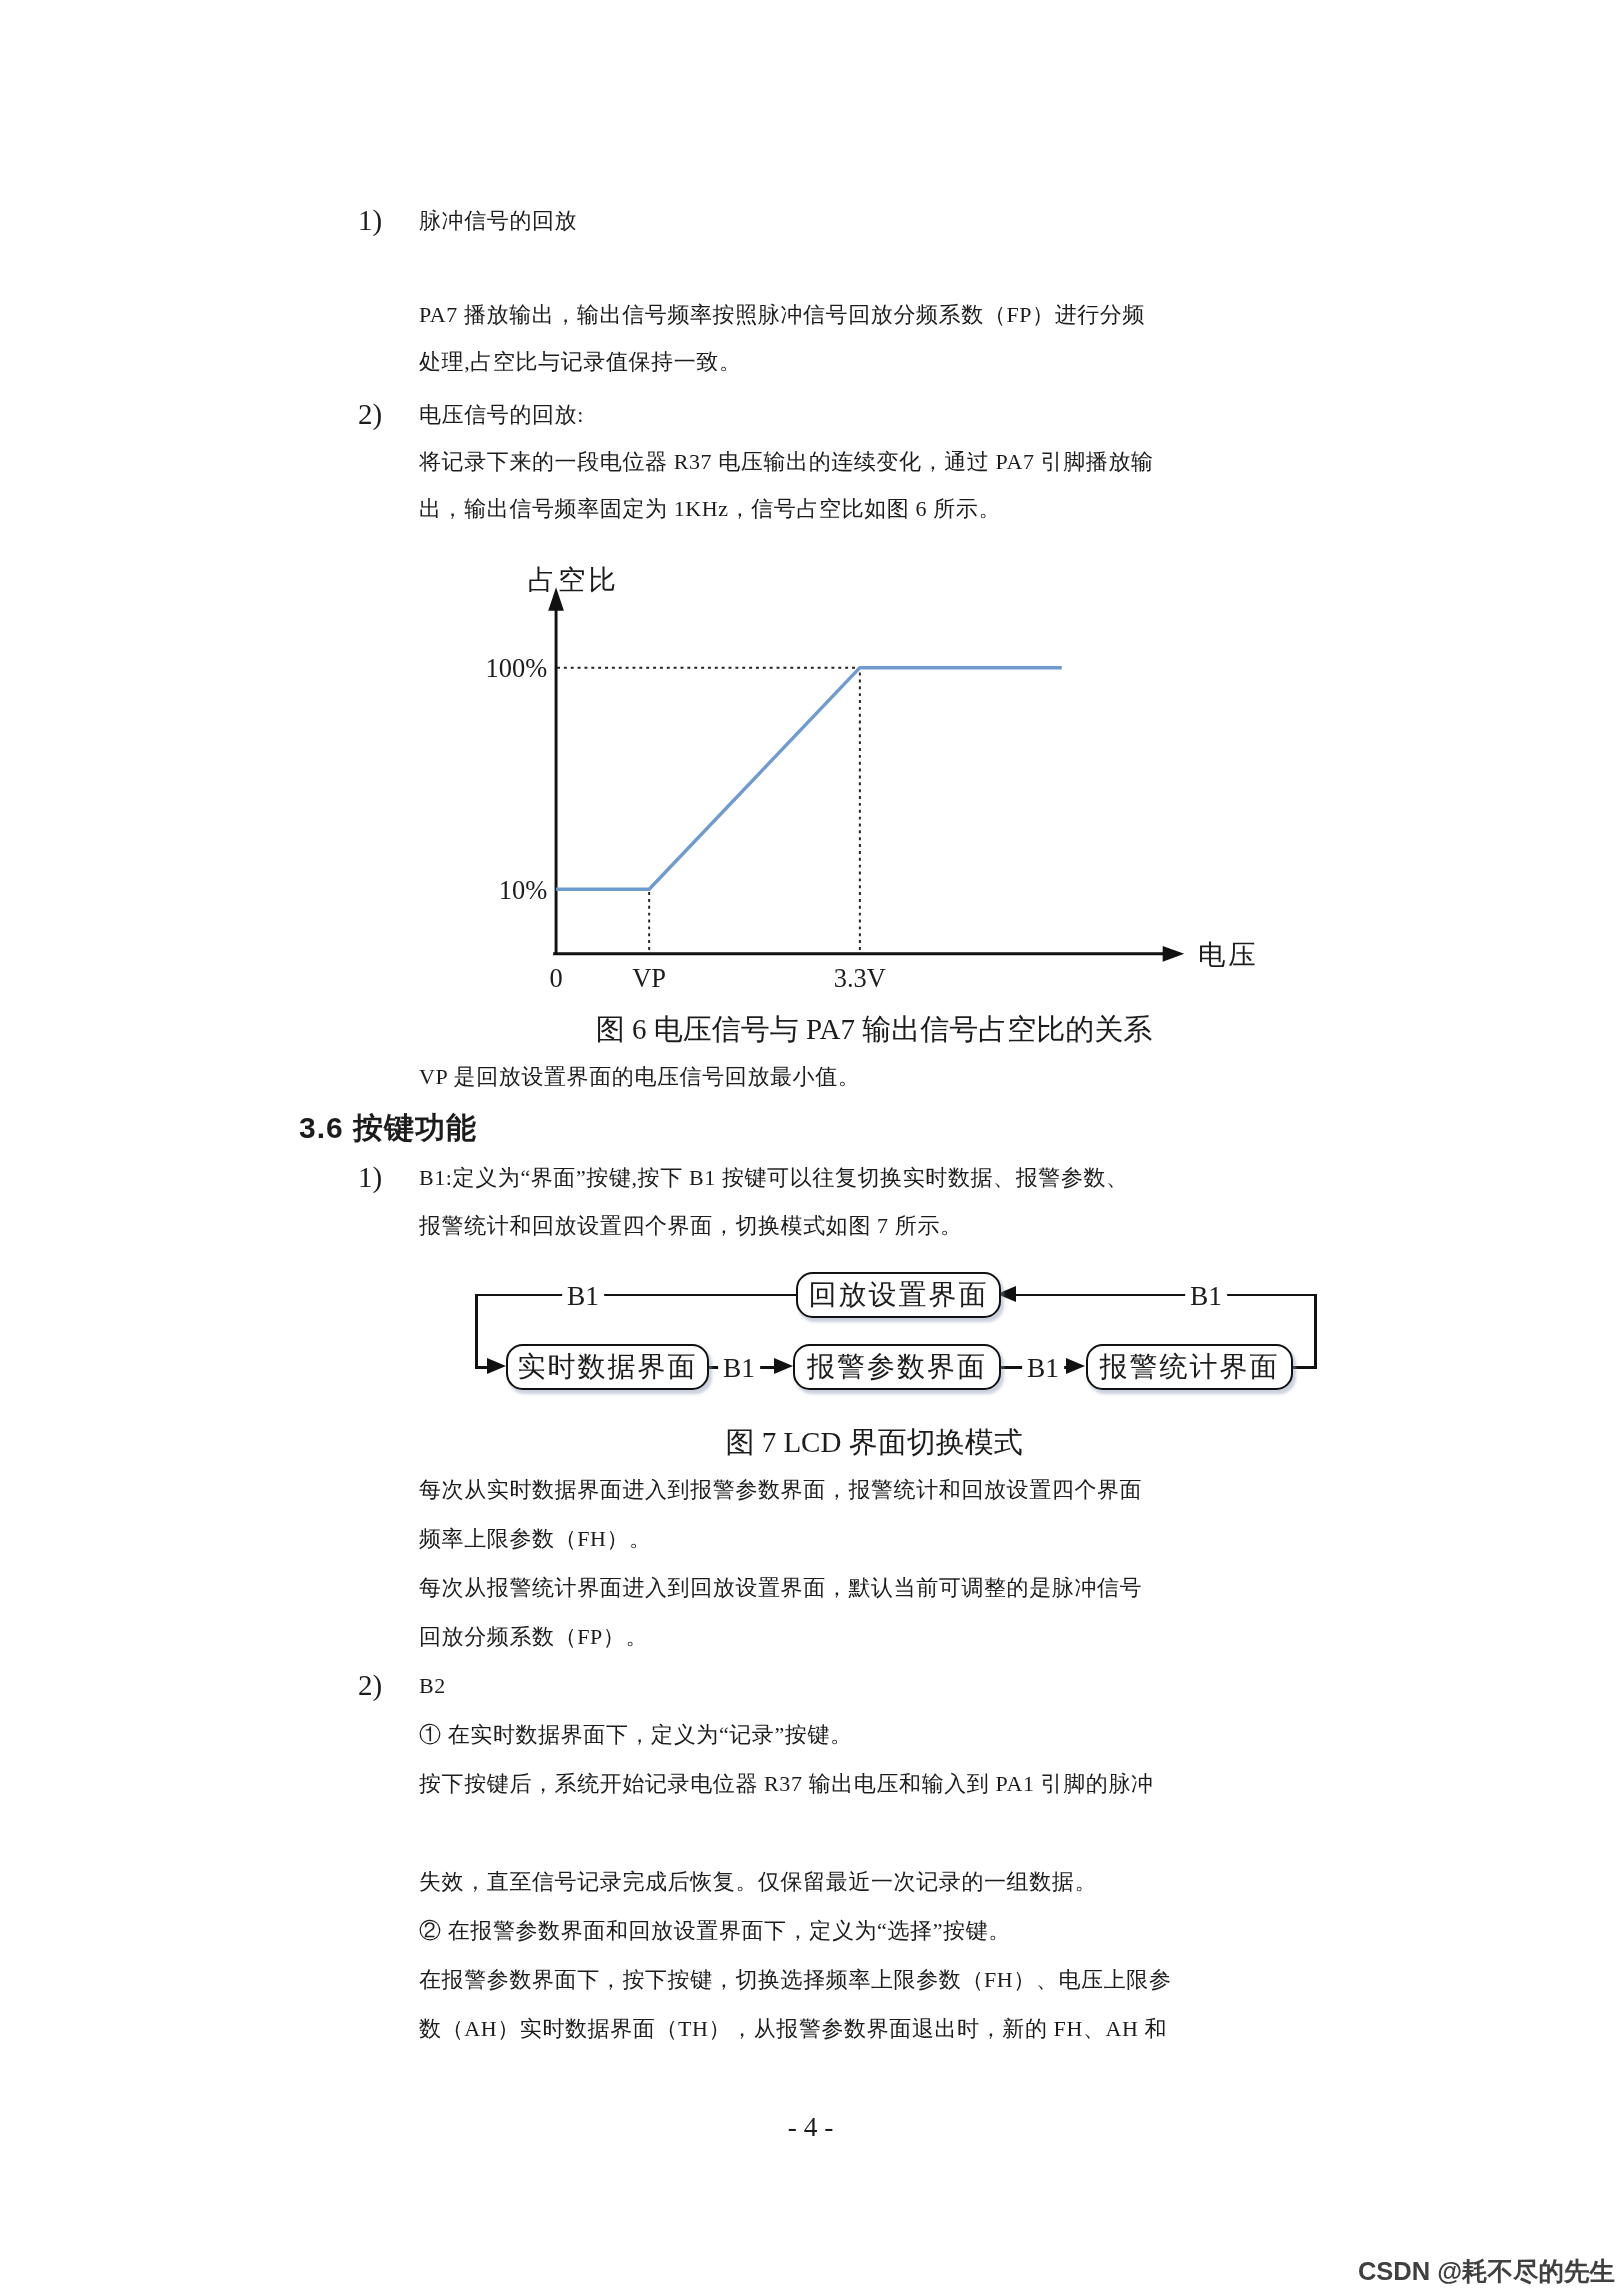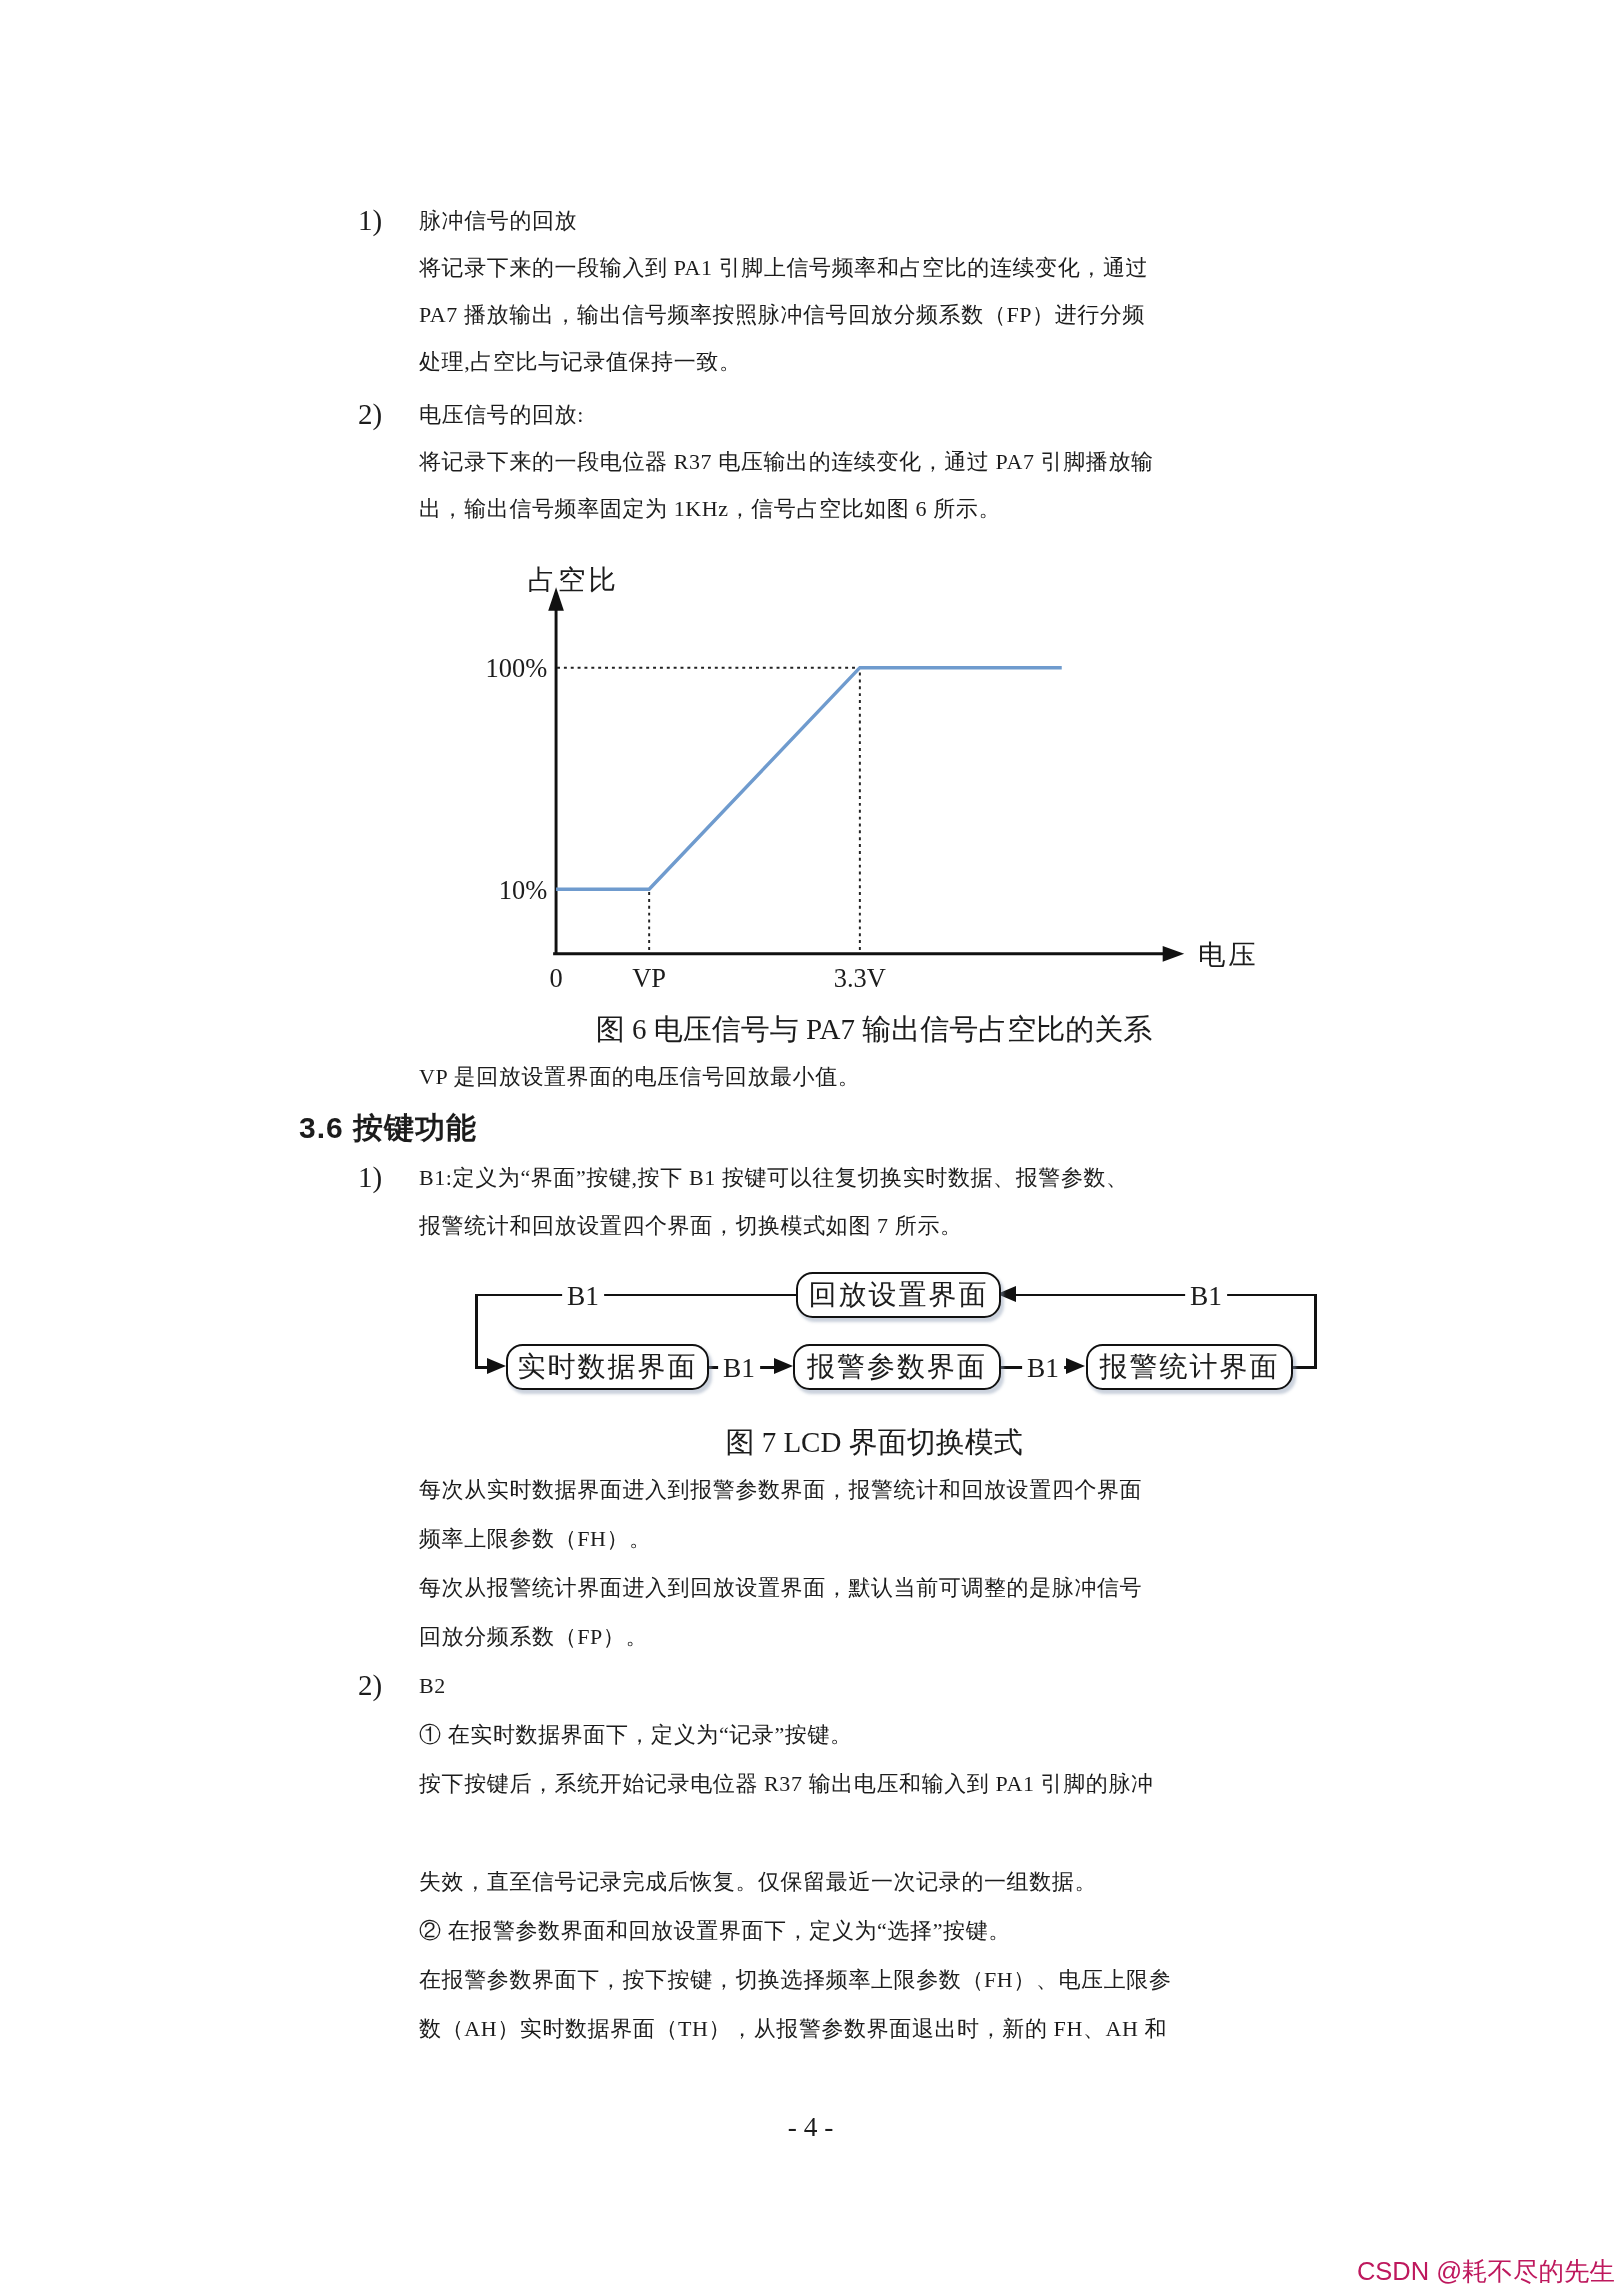--- a/index.html
+++ b/index.html
@@ -11,22 +11,22 @@
     position:absolute;left:419px;font-size:22px;line-height:37px;
     letter-spacing:0.6px;white-space:nowrap;
   }
   .marker{position:absolute;left:358px;font-size:29px;line-height:37px;}
   .caption{position:absolute;width:882px;text-align:center;font-size:29px;line-height:37px;white-space:nowrap;}
   .heading{
     position:absolute;left:299px;font-size:30px;font-weight:bold;
     font-family:"Liberation Sans","DejaVu Sans",sans-serif;letter-spacing:1px;white-space:nowrap;
   }
   .footer{position:absolute;left:0;top:2112px;width:1621px;text-align:center;font-size:27.4px;}
-  .watermark{position:absolute;right:5.9px;top:2254px;font-size:25.5px;color:#be185d;
-    font-family:"Liberation Sans","DejaVu Sans",sans-serif;white-space:nowrap;}
+  .watermark{position:absolute;right:5.9px;top:2254px;font-size:25.5px;color:#404040;
+    font-family:"Liberation Sans","DejaVu Sans",sans-serif;white-space:nowrap;font-weight:bold;}
 
   
   .fig6{position:absolute;left:451px;top:554px;width:804px;height:441px;}
 
   
   .fig7{position:absolute;left:470px;top:1269px;width:882px;height:137px;}
   .node{
     position:absolute;height:42px;border:2.9px solid #111;border-radius:16.7px;background:#fff;
     box-shadow:2.9px 3.9px 2.9px rgba(140,155,180,0.45);
     display:flex;align-items:center;justify-content:center;
@@ -43,21 +43,20 @@
     font-size:27.4px;z-index:3;line-height:29px;
   }
 </style>
 </head>
 <body>
 
 <div class="page">
 
   <span class="marker" style="top:202px">1)</span>
   <div class="bodyline" style="top:202px">脉冲信号的回放</div>
-  <div class="bodyline" style="top:249px">将记录下来的一段输入到 PA1 引脚上信号频率和占空比的连续变化，通过</div>
   <div class="bodyline" style="top:296px">PA7 播放输出，输出信号频率按照脉冲信号回放分频系数（FP）进行分频</div>
   <div class="bodyline" style="top:343px">处理,占空比与记录值保持一致。</div>
 
   <span class="marker" style="top:396px">2)</span>
   <div class="bodyline" style="top:396px">电压信号的回放:</div>
   <div class="bodyline" style="top:443px">将记录下来的一段电位器 R37 电压输出的连续变化，通过 PA7 引脚播放输</div>
   <div class="bodyline" style="top:490px">出，输出信号频率固定为 1KHz，信号占空比如图 6 所示。</div>
 
   <svg class="fig6" viewBox="0 0 820 450" xmlns="http://www.w3.org/2000/svg">
 

